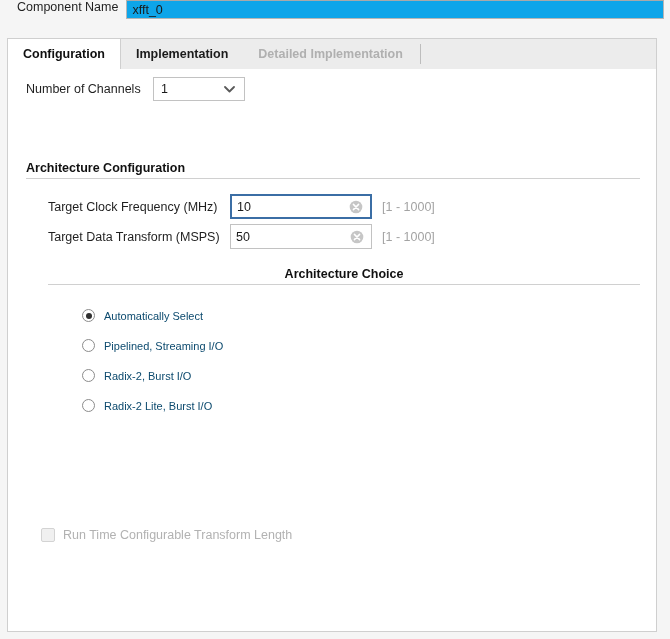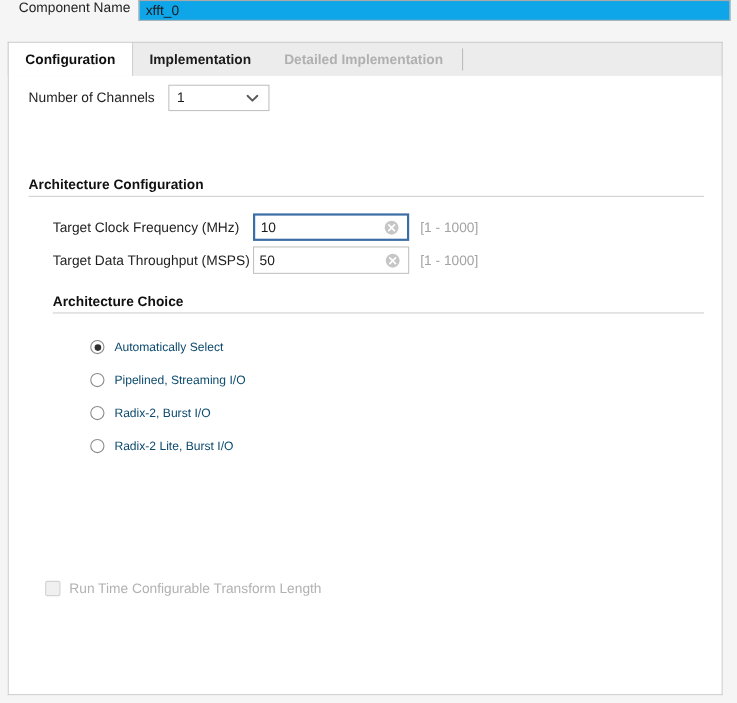--- a/index.html
+++ b/index.html
@@ -312,34 +312,34 @@
           <svg width="14" height="14" viewBox="0 0 14 14">
             <circle cx="7" cy="7" r="6.3" fill="#c6c6c6"></circle>
             <path d="M4.4 4.4 L9.6 9.6 M9.6 4.4 L4.4 9.6" stroke="#ffffff" stroke-width="1.5" stroke-linecap="round"></path>
           </svg>
         </span>
       </div>
       <span class="hint">[1 - 1000]</span>
     </div>
 
     <div class="field-row" style="left:40px; top:155px;">
-      <span class="field-label" style="width:182px;">Target Data Throughput (MSPS)</span>
+      <span class="field-label" style="width:182px;">Target Data Transform (MSPS)</span>
       <div class="lineedit" style="width:142px;">
         <span class="lineedit-value">50</span>
         <span class="clear-icon">
           <svg width="14" height="14" viewBox="0 0 14 14">
             <circle cx="7" cy="7" r="6.3" fill="#c6c6c6"></circle>
             <path d="M4.4 4.4 L9.6 9.6 M9.6 4.4 L4.4 9.6" stroke="#ffffff" stroke-width="1.5" stroke-linecap="round"></path>
           </svg>
         </span>
       </div>
       <span class="hint">[1 - 1000]</span>
     </div>
 
-    <div class="section" style="left:40px; top:198px; width:592px;">
+    <div class="section" style="left:40px; top:198px; width:592px;text-align:center;">
       <div class="section-title">Architecture Choice</div>
       <div class="section-rule"></div>
     </div>
 
     <div class="radio-row checked" style="left:74px; top:240px;">
       <span class="radio-mark"></span>
       <span class="radio-label">Automatically Select</span>
     </div>
 
     <div class="radio-row" style="left:74px; top:270px;justify-content:space-between;">

